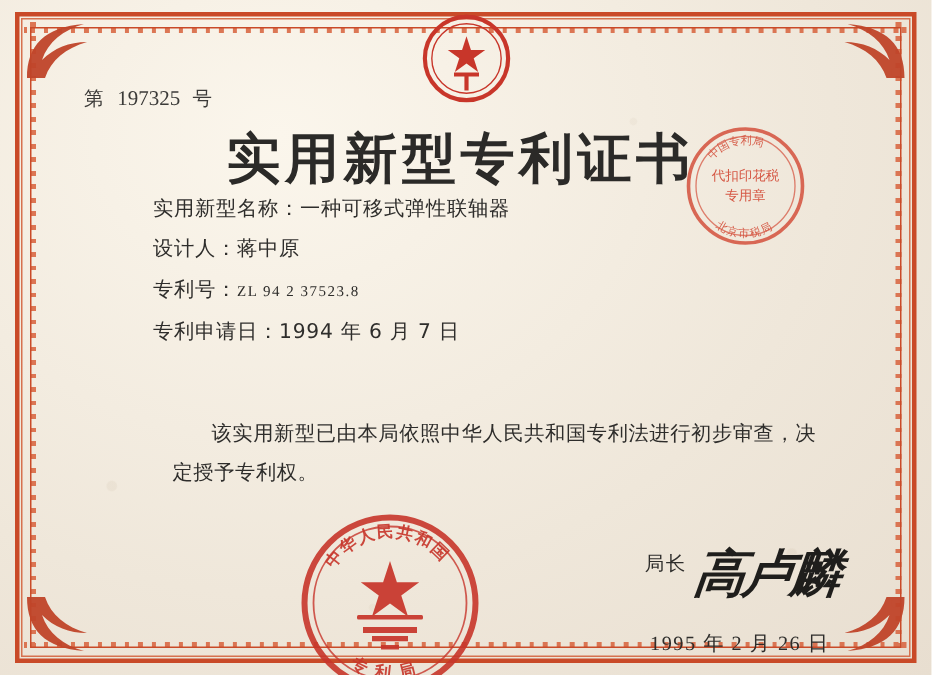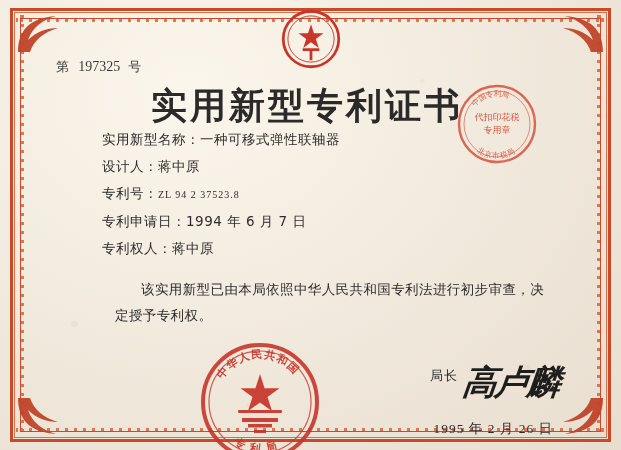--- a/index.html
+++ b/index.html
@@ -278,23 +278,20 @@
         <span class="field-label">实用新型名称：</span><span class="field-value">一种可移式弹性联轴器</span>
       </div>
       <div class="field-row">
         <span class="field-label">设计人：</span><span class="field-value">蒋中原</span>
       </div>
       <div class="field-row">
         <span class="field-label">专利号：</span><span class="field-value mono">ZL 94 2 37523.8</span>
       </div>
       <div class="field-row">
         <span class="field-label">专利申请日：</span><span class="field-value">1994 年 6 月 7 日</span>
-      </div>
-      <div class="field-row">
-        <span class="field-label">专利权人：</span><span class="field-value">蒋中原</span>
       </div>
     </div>
 
     <div class="paragraph">
       <span class="indent"></span><span>该实用新型已由本局依照中华人民共和国专利法进行初步审查，决定授予专利权。</span>
     </div>
 
     <svg class="seal-main" viewBox="0 0 124 124">
       <circle cx="62" cy="62" r="57" fill="none" stroke="#c7352a" stroke-width="4" opacity=".9"></circle>
       <circle cx="62" cy="62" r="51" fill="none" stroke="#c7352a" stroke-width="1.2" opacity=".8"></circle>

